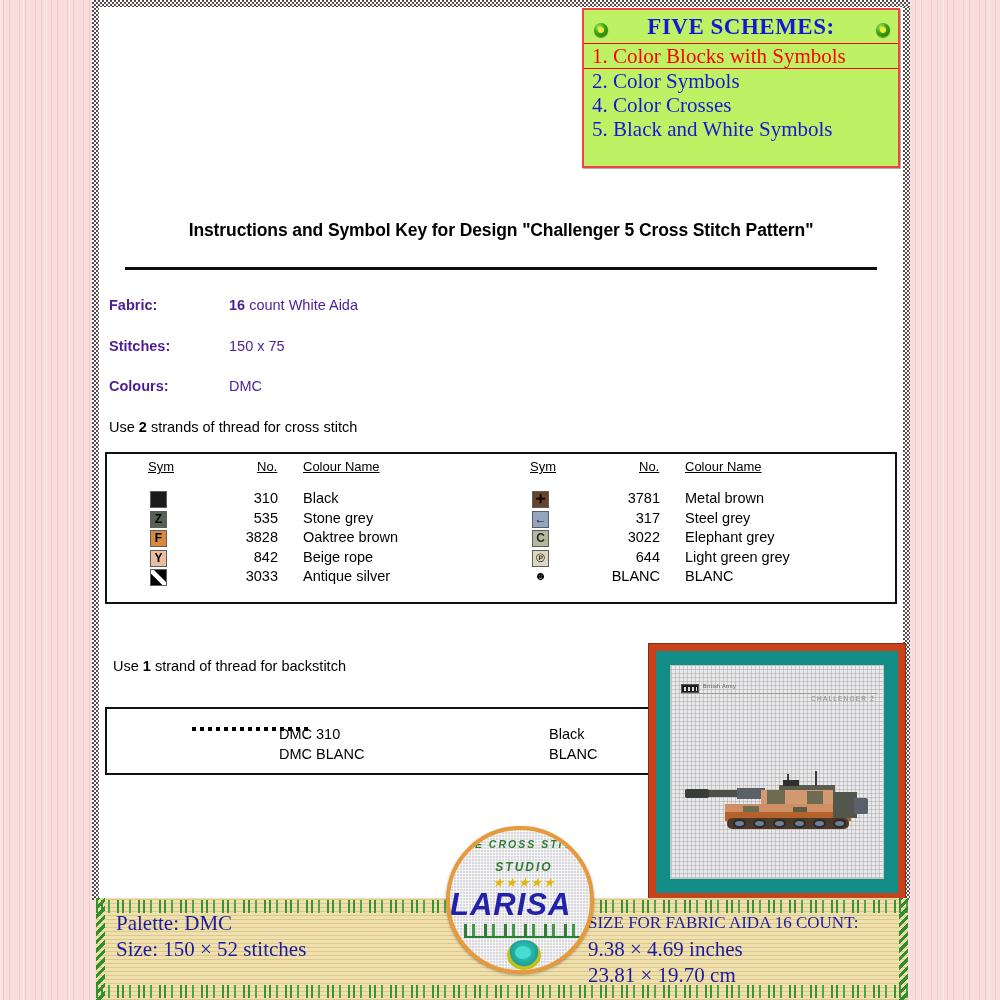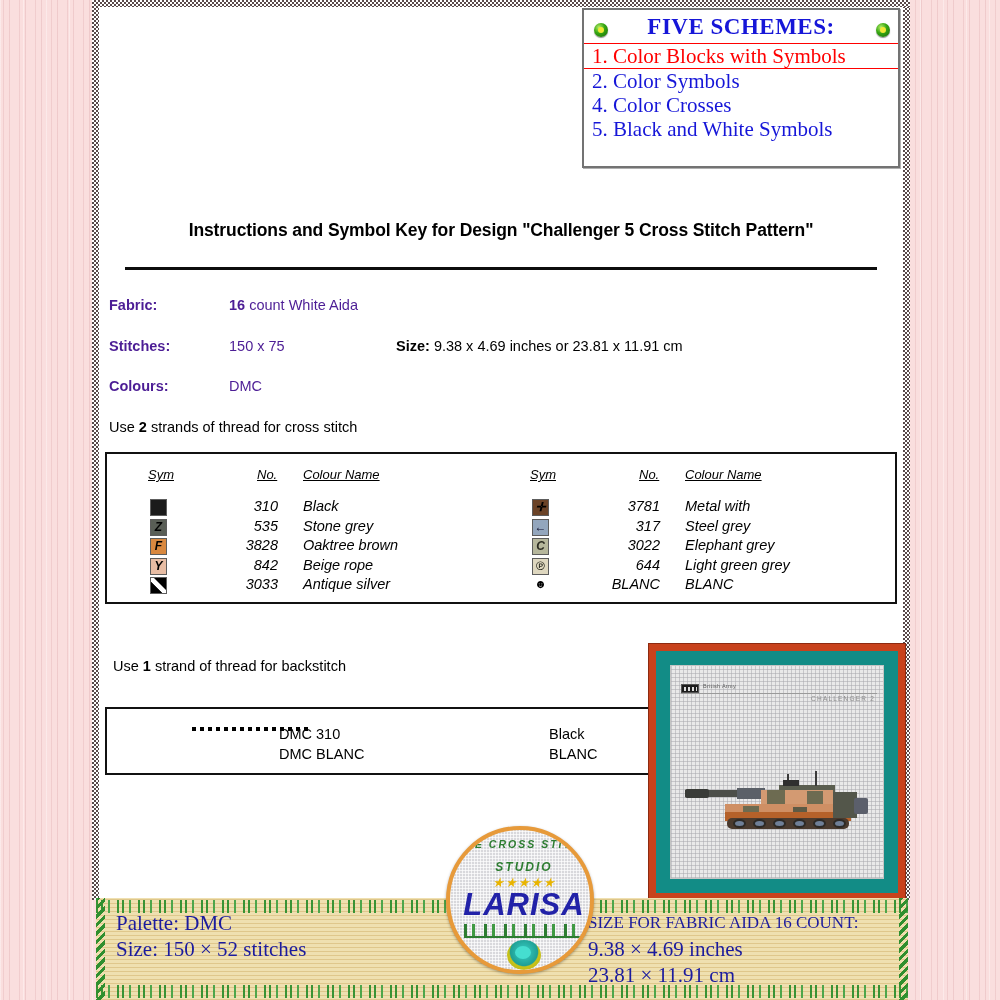--- a/index.html
+++ b/index.html
@@ -61,22 +61,22 @@
     background-size: 4px 4px;
     z-index: 3;
   }
   #checker-top { top: 0px; }
 
   
   #schemes-box {
     position: absolute;
     left: 582px; top: 8px;
     width: 318px; height: 160px;
-    background: #ffffff;
-    border: 2px solid #737373;
+    background: #bef264;
+    border: 2px solid #ef4444;
     box-shadow: 1px 1px 0 #b0b0b0;
     z-index: 6;
     font-family: "Liberation Serif", serif;
   }
   #schemes-title {
     text-align: center;
     color: #1616d8;
     font-weight: bold;
     font-size: 23px;
     line-height: 30px;
@@ -152,21 +152,21 @@
   }
 
   
   #key-table {
     position: absolute;
     left: 9px; top: 452px;
     width: 792px; height: 152px;
     border: 2px solid #111;
     background: #fff;
   }
-  .key-col { position: absolute; top: 8px; font-style: italic; }
+  .key-col { position: absolute; top: 0; }
   #key-col-left  { left: 0px;   width: 396px; }
   #key-col-right { left: 382px; width: 400px; }
 
   .key-head {
     position: relative; height: 26px;
     font-size: 13px; font-weight: normal;
   }
   .key-head span {
     position: absolute; top: 5px;
     text-decoration: underline;
@@ -380,21 +380,21 @@
     position:absolute; left:0; top:30px; width:148px;
     text-align:center; font-size:12px; font-weight:bold;
     color:#2e7d32; letter-spacing:2px;
   }
   #logo-stars {
     position:absolute; left:0; top:45px; width:148px;
     text-align:center; font-size:13px; color:#e8b400; letter-spacing:1px;
   }
   #logo-name {
     position:absolute; left:0; top:57px; width:148px;
-    text-align:center; font-size:31px; font-weight:bold;
+    font-size:31px; font-weight:bold;
     color:#2222a8; letter-spacing:1px;
     font-family:"Liberation Sans",sans-serif;
   }
   #logo-vine {
     position:absolute; left:14px; top:94px; width:120px; height:14px;
     background-image: repeating-linear-gradient(90deg,
       #2e7d32 0 3px, transparent 3px 8px, #3f9a43 8px 11px, transparent 11px 20px);
     border-bottom: 2px solid #2e7d32;
   }
   #logo-bug {
@@ -418,24 +418,20 @@
   <div id="title-rule"></div>
 
   <div class="info-row" id="row-fabric">
     <span class="info-label">Fabric:</span><span class="info-b">16</span><span> count White Aida</span>
   </div>
 
   <div class="info-row" id="row-stitches">
     <span class="info-label">Stitches:</span><span>150 x 75</span>
   </div>
 
-  <div id="size-group">
-    <span class="info-b">Size:</span>
-    <span>9.38 x 4.69 inches or 23.81 x 11.91 cm</span>
-  </div>
 
   <div class="info-row" id="row-colours">
     <span class="info-label">Colours:</span><span>DMC</span>
   </div>
 
   <div id="strands-line">
     <span>Use </span><span class="info-b">2</span><span> strands of thread for cross stitch</span>
   </div>
 
   <div id="key-table">
@@ -479,21 +475,21 @@
     <div class="key-col" id="key-col-right">
       <div class="key-head">
         <span class="kh-sym">Sym</span>
         <span class="kh-no">No.</span>
         <span class="kh-name">Colour  Name</span>
       </div>
       <div class="key-rows" id="rows-right">
           <div class="key-row">
             <div class="swatch" style="background: rgb(107, 67, 39); color: rgb(0, 0, 0);">✛</div>
             <div class="dmc-no">3781</div>
-            <div class="dmc-name">Metal with</div>
+            <div class="dmc-name">Metal brown</div>
           </div>
           <div class="key-row">
             <div class="swatch" style="background: rgb(147, 166, 189); color: rgb(10, 10, 42);">←</div>
             <div class="dmc-no">317</div>
             <div class="dmc-name">Steel grey</div>
           </div>
           <div class="key-row">
             <div class="swatch" style="background: rgb(182, 183, 156); color: rgb(42, 42, 32);">C</div>
             <div class="dmc-no">3022</div>
             <div class="dmc-name">Elephant grey</div>
@@ -586,21 +582,21 @@
   <div class="banner-zig" id="zig-right"></div>
 
   <div class="banner-col" id="banner-left">
     <div>Palette: DMC</div>
     <div>Size: 150 × 52 stitches</div>
   </div>
 
   <div class="banner-col" id="banner-right">
     <div class="bsize-title">SIZE FOR FABRIC AIDA 16 COUNT:</div>
     <div>9.38 × 4.69 inches</div>
-    <div>23.81 × 11.91 cm</div>
+    <div>23.81 × 19.70 cm</div>
   </div>
 </div>
 
 <div id="logo">
   <div id="logo-arc">THE CROSS STITCH</div>
   <div id="logo-studio">STUDIO</div>
   <div id="logo-stars">★★★★★</div>
   <div id="logo-name">LARISA</div>
   <div id="logo-vine"></div>
   <div id="logo-bug"></div>

